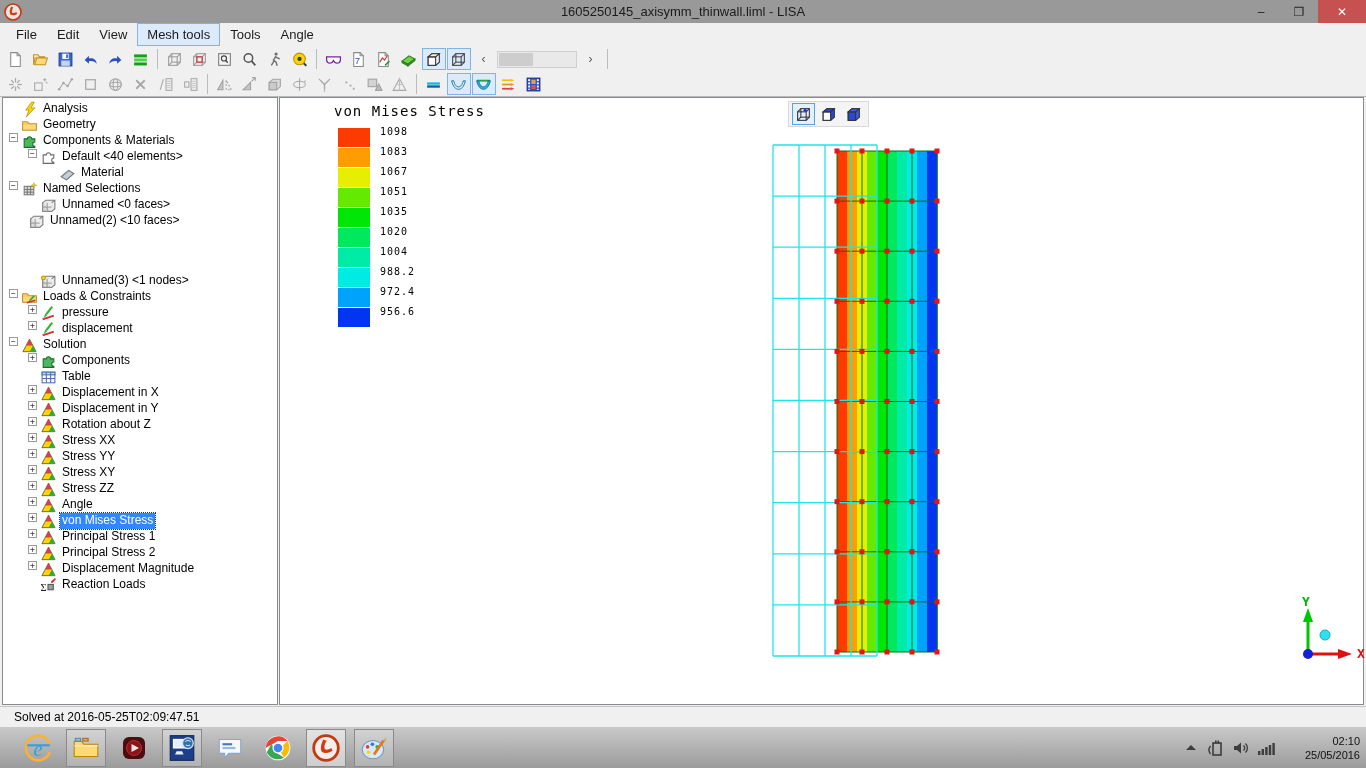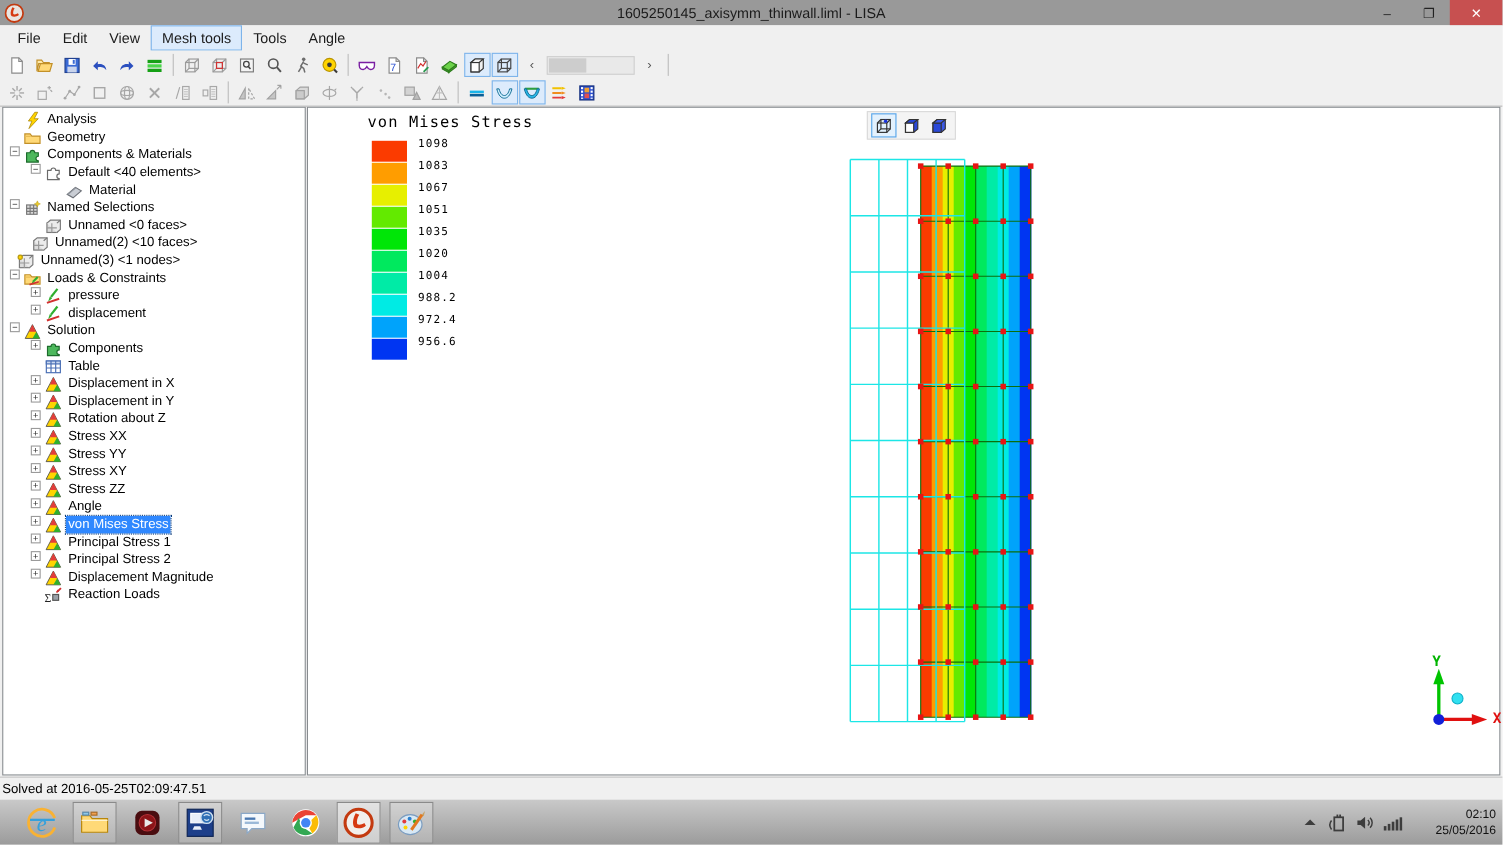--- a/index.html
+++ b/index.html
@@ -49,21 +49,21 @@
 
   
   .view-strip { position:absolute; left:508px; top:3px; height:26px; background:#f4f4f4; border:1px solid #d9d9d9; display:flex; align-items:center; padding:0 2px; }
   .view-btn { width:23px; height:22px; display:flex; align-items:center; justify-content:center; border:1px solid transparent; margin:0 1px; }
   .view-btn.selected { background:#e3f1fd; border:1px solid #56a4e8; }
 
   
   .axis-label { position:absolute; font-size:13px; font-weight:bold; font-family:"DejaVu Sans Mono", monospace; }
 
   
-  .statusbar { position:absolute; left:0; top:706px; width:1366px; height:21px; background:#f0f0f0; border-top:1px solid #c4c4c4; display:flex; align-items:center; padding-left:2px; font-size:12px; color:#000; }
+  .statusbar { position:absolute; left:0; top:706px; width:1366px; height:21px; background:#f0f0f0; border-top:1px solid #c4c4c4; display:flex; align-items:center; padding-left:14px; font-size:12px; color:#000; }
 
   
   .taskbar { position:absolute; left:0; top:727px; width:1366px; height:41px; background:linear-gradient(180deg,#c9c9c9,#9b9b9b); display:flex; align-items:center; }
   .task-btn { width:40px; height:38px; margin:0 4px; display:flex; align-items:center; justify-content:center; border:1px solid transparent; }
   .task-btn.open { border:1px solid #8a8a8a; background:rgba(255,255,255,.22); }
   .task-btn.active { background:rgba(255,255,255,.5); }
   .tray { position:absolute; right:6px; top:0; height:41px; display:flex; align-items:center; gap:7px; }
   .tray-ico { width:18px; height:18px; }
   .tray-clock { text-align:right; font-size:11px; color:#111; line-height:14px; margin-left:6px; width:72px; }
 </style>
@@ -561,21 +561,21 @@
       <div class="tree-spacer"></div>
       <span class="tree-ico"><svg width="17" height="17" viewBox="0 0 16 16">
           <rect x="2.5" y="5.5" width="8.5" height="8" fill="#dcdcdc" stroke="#7a7a7a"></rect>
           <path d="M2.5 5.5 L5.5 3 H14 V11 L11 13.5" fill="#ececec" stroke="#7a7a7a"></path>
           <path d="M11 5.5 L14 3" stroke="#7a7a7a"></path>
           <line x1="2.5" y1="9.5" x2="11" y2="9.5" stroke="#9a9a9a"></line>
           <line x1="6.7" y1="5.5" x2="6.7" y2="13.5" stroke="#9a9a9a"></line>
         </svg></span>
       <span class="tree-label">Unnamed(2) &lt;10 faces&gt;</span>
     </div>
-    <div class="tree-row" style="">
+    <div class="tree-row" style="padding-left: 25px; margin-top: 44px;">
       <div class="tree-spacer"></div>
       <span class="tree-ico"><svg width="17" height="17" viewBox="0 0 16 16">
           <rect x="2.5" y="5.5" width="8.5" height="8" fill="#dcdcdc" stroke="#7a7a7a"></rect>
           <path d="M2.5 5.5 L5.5 3 H14 V11 L11 13.5" fill="#ececec" stroke="#7a7a7a"></path>
           <path d="M11 5.5 L14 3" stroke="#7a7a7a"></path>
           <line x1="2.5" y1="9.5" x2="11" y2="9.5" stroke="#9a9a9a"></line>
           <line x1="6.7" y1="5.5" x2="6.7" y2="13.5" stroke="#9a9a9a"></line>
           <circle cx="3.2" cy="4.6" r="1.8" fill="#ffd400" stroke="#b89a10"></circle>
         </svg></span>
       <span class="tree-label">Unnamed(3) &lt;1 nodes&gt;</span>

